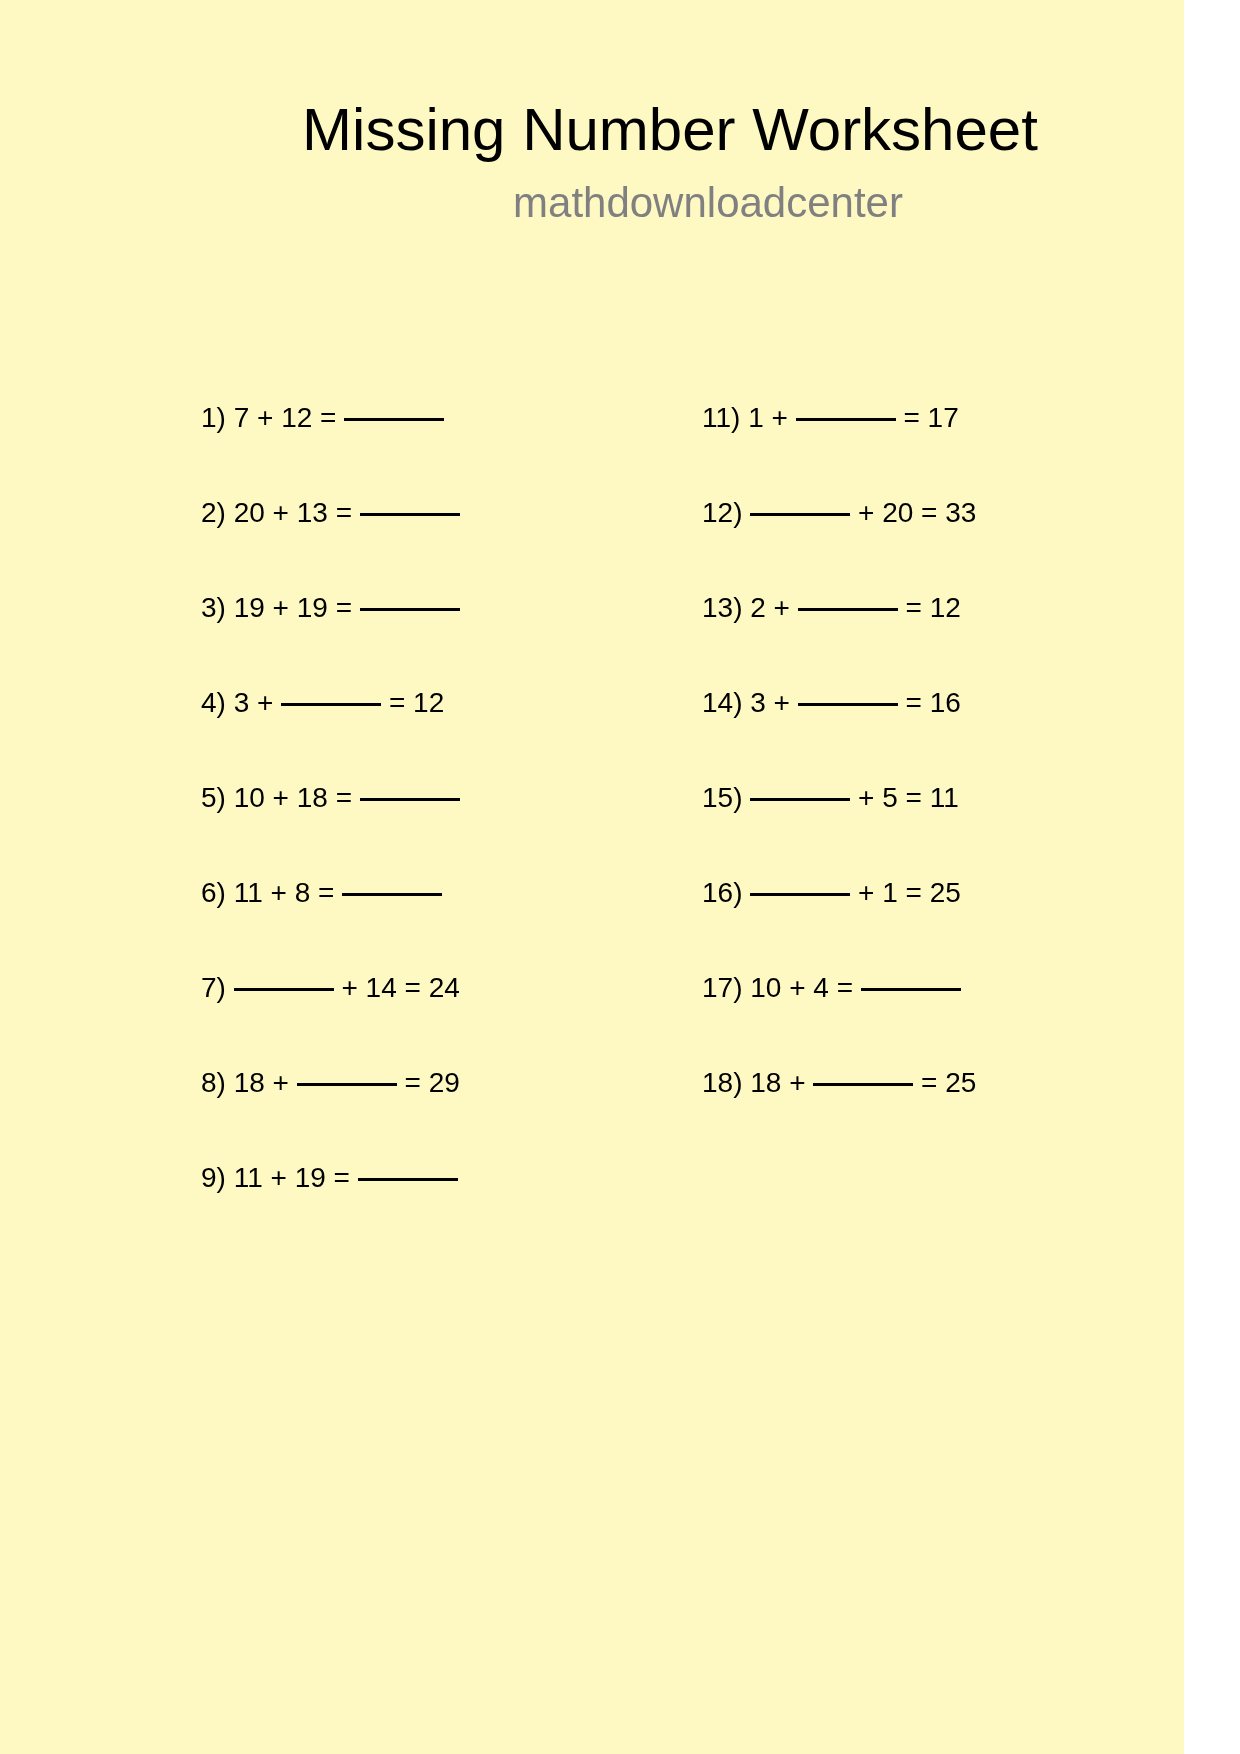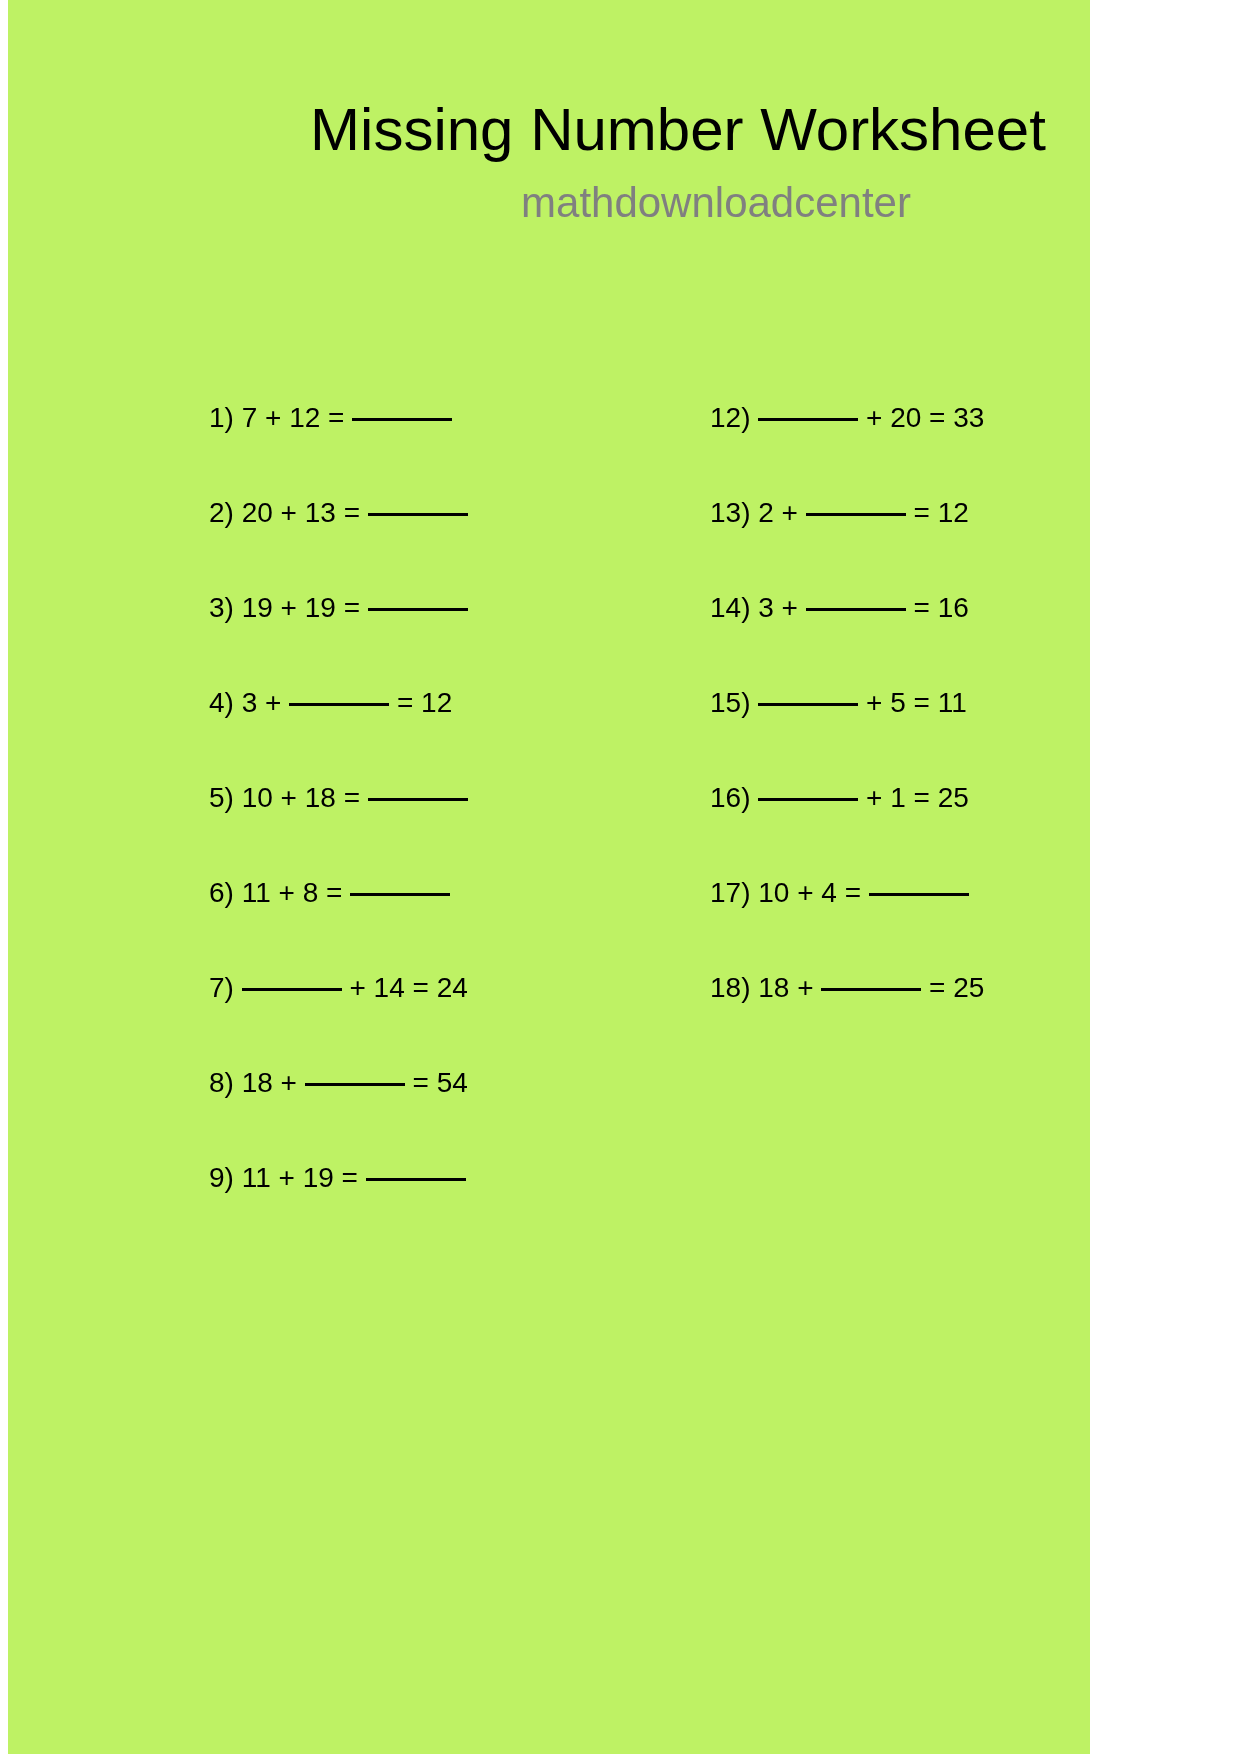--- a/index.html
+++ b/index.html
@@ -10,24 +10,24 @@
     body {
       width: 1240px;
       height: 1754px;
       position: relative;
       overflow: hidden;
       font-family: "Liberation Sans", "DejaVu Sans", sans-serif;
       color: #000000;
     }
     .page {
       position: absolute;
-      left: 8px; top: 0;
-      width: 1082px;
+      left: 0; top: 0;
+      width: 1184px;
       height: 1754px;
-      background: #bef264;
+      background: #fef9c3;
     }
     .title {
       position: absolute;
       left: 0;
       width: 1340px;
       top: 95px;
       text-align: center;
       font-size: 60px;
       line-height: 70px;
       font-weight: normal;
@@ -81,24 +81,25 @@
   <div class="subtitle">mathdownloadcenter</div>
 
   <div class="column col-left" id="col-left">
       <div class="problem"><span class="row-inner"><span class="tok">1)</span> <span class="tok">7 + 12 =</span> <span class="blank"></span></span></div>
       <div class="problem"><span class="row-inner"><span class="tok">2)</span> <span class="tok">20 + 13 =</span> <span class="blank"></span></span></div>
       <div class="problem"><span class="row-inner"><span class="tok">3)</span> <span class="tok">19 + 19 =</span> <span class="blank"></span></span></div>
       <div class="problem"><span class="row-inner"><span class="tok">4)</span> <span class="tok">3 +</span> <span class="blank"></span> <span class="tok">= 12</span></span></div>
       <div class="problem"><span class="row-inner"><span class="tok">5)</span> <span class="tok">10 + 18 =</span> <span class="blank"></span></span></div>
       <div class="problem"><span class="row-inner"><span class="tok">6)</span> <span class="tok">11 + 8 =</span> <span class="blank"></span></span></div>
       <div class="problem"><span class="row-inner"><span class="tok">7)</span> <span class="blank"></span> <span class="tok">+ 14 = 24</span></span></div>
-      <div class="problem"><span class="row-inner"><span class="tok">8)</span> <span class="tok">18 +</span> <span class="blank"></span> <span class="tok">= 54</span></span></div>
+      <div class="problem"><span class="row-inner"><span class="tok">8)</span> <span class="tok">18 +</span> <span class="blank"></span> <span class="tok">= 29</span></span></div>
       <div class="problem"><span class="row-inner"><span class="tok">9)</span> <span class="tok">11 + 19 =</span> <span class="blank"></span></span></div>
     </div>
   <div class="column col-right" id="col-right">
+      <div class="problem"><span class="row-inner"><span class="tok">11)</span> <span class="tok">1 +</span> <span class="blank"></span> <span class="tok">= 17</span></span></div>
       <div class="problem"><span class="row-inner"><span class="tok">12)</span> <span class="blank"></span> <span class="tok">+ 20 = 33</span></span></div>
       <div class="problem"><span class="row-inner"><span class="tok">13)</span> <span class="tok">2 +</span> <span class="blank"></span> <span class="tok">= 12</span></span></div>
       <div class="problem"><span class="row-inner"><span class="tok">14)</span> <span class="tok">3 +</span> <span class="blank"></span> <span class="tok">= 16</span></span></div>
       <div class="problem"><span class="row-inner"><span class="tok">15)</span> <span class="blank"></span> <span class="tok">+ 5 = 11</span></span></div>
       <div class="problem"><span class="row-inner"><span class="tok">16)</span> <span class="blank"></span> <span class="tok">+ 1 = 25</span></span></div>
       <div class="problem"><span class="row-inner"><span class="tok">17)</span> <span class="tok">10 + 4 =</span> <span class="blank"></span></span></div>
       <div class="problem"><span class="row-inner"><span class="tok">18)</span> <span class="tok">18 +</span> <span class="blank"></span> <span class="tok">= 25</span></span></div>
     </div>
 </div>
 

